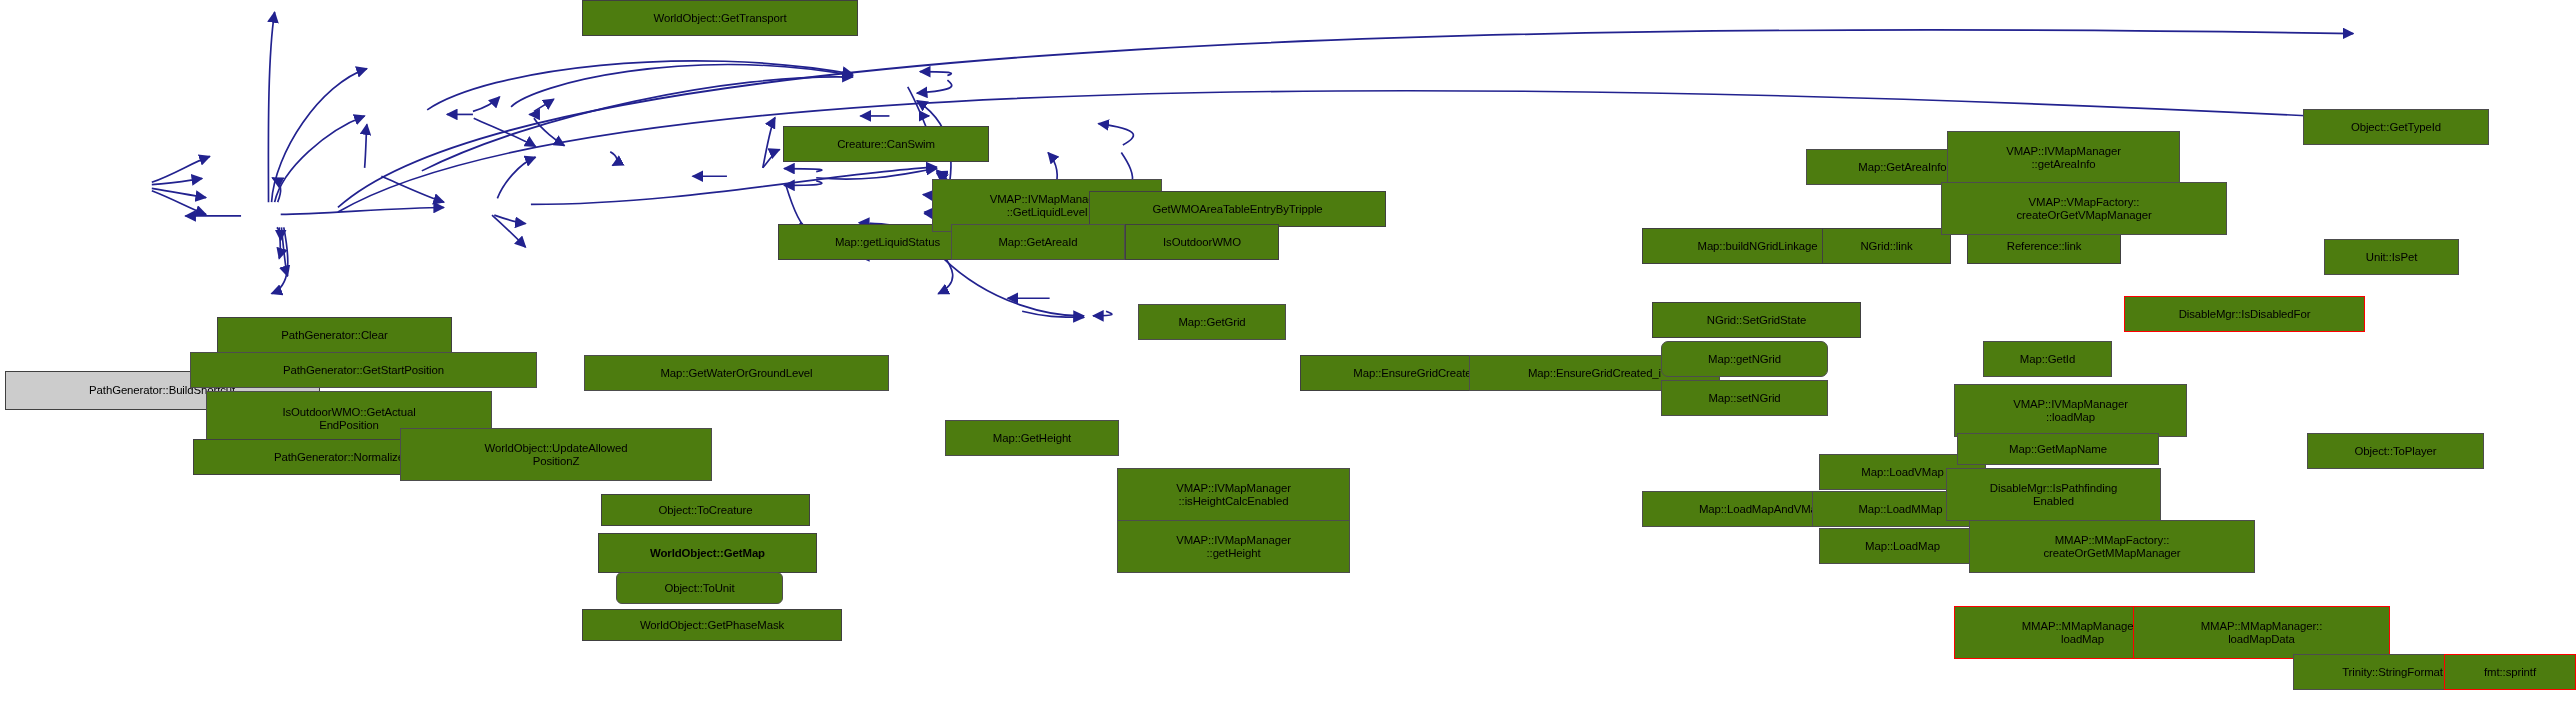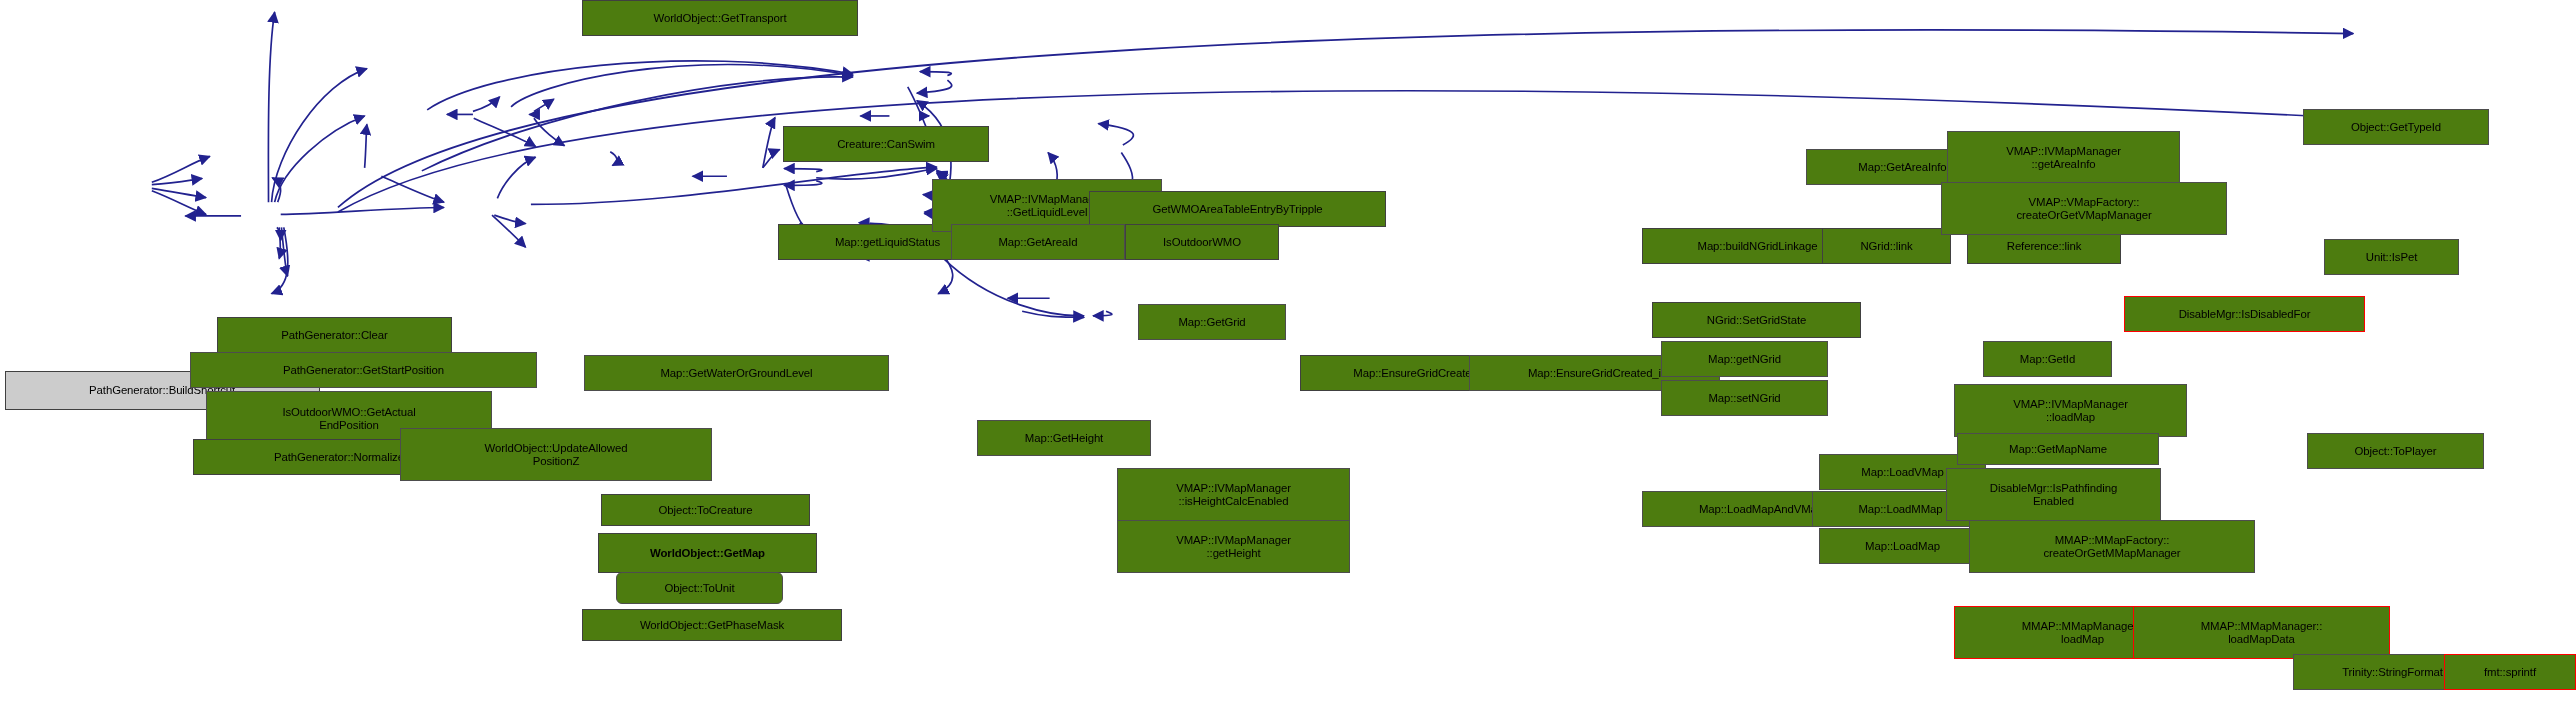--- a/index.html
+++ b/index.html
@@ -131,29 +131,29 @@
       <div class="node" style="left: 601px; top: 494px; width: 209px; height: 32px;">Object::ToCreature</div>
       <div class="node" style="left: 598px; top: 533px; width: 219px; height: 40px; font-weight: bold;">WorldObject::GetMap</div>
       <div class="node thick" style="left: 616px; top: 572px; width: 167px; height: 32px; border-radius: 6px;">Object::ToUnit</div>
       <div class="node" style="left: 582px; top: 609px; width: 260px; height: 32px;">WorldObject::GetPhaseMask</div>
       <div class="node thick" style="left: 932px; top: 179px; width: 230px; height: 53px;">VMAP::IVMapManager
 ::GetLiquidLevel</div>
       <div class="node" style="left: 1089px; top: 191px; width: 297px; height: 36px;">GetWMOAreaTableEntryByTripple</div>
       <div class="node thick" style="left: 951px; top: 224px; width: 174px; height: 36px;">Map::GetAreaId</div>
       <div class="node" style="left: 1125px; top: 224px; width: 154px; height: 36px;">IsOutdoorWMO</div>
       <div class="node thick" style="left: 1138px; top: 304px; width: 148px; height: 36px;">Map::GetGrid</div>
-      <div class="node thick" style="left: 945px; top: 420px; width: 174px; height: 36px; margin-left: 32px;">Map::GetHeight</div>
+      <div class="node thick" style="left: 945px; top: 420px; width: 174px; height: 36px;">Map::GetHeight</div>
       <div class="node thick" style="left: 1117px; top: 468px; width: 233px; height: 53px;">VMAP::IVMapManager
 ::isHeightCalcEnabled</div>
       <div class="node thick" style="left: 1117px; top: 520px; width: 233px; height: 53px;">VMAP::IVMapManager
 ::getHeight</div>
       <div class="node" style="left: 1300px; top: 355px; width: 231px; height: 36px;">Map::EnsureGridCreated</div>
       <div class="node thick" style="left: 1469px; top: 355px; width: 251px; height: 36px;">Map::EnsureGridCreated_i</div>
       <div class="node" style="left: 1652px; top: 302px; width: 209px; height: 36px;">NGrid::SetGridState</div>
-      <div class="node thick" style="left: 1661px; top: 341px; width: 167px; height: 36px;">Map::getNGrid</div>
+      <div class="node thick" style="left: 1661px; top: 341px; width: 167px; height: 36px; border-radius: 7px;">Map::getNGrid</div>
       <div class="node thick" style="left: 1661px; top: 380px; width: 167px; height: 36px;">Map::setNGrid</div>
       <div class="node" style="left: 1642px; top: 228px; width: 231px; height: 36px;">Map::buildNGridLinkage</div>
       <div class="node" style="left: 1822px; top: 228px; width: 129px; height: 36px;">NGrid::link</div>
       <div class="node" style="left: 1967px; top: 228px; width: 154px; height: 36px;">Reference::link</div>
       <div class="node thick" style="left: 1806px; top: 149px; width: 190px; height: 36px; padding-left: 6px;">Map::GetAreaInfo</div>
       <div class="node thick" style="left: 1947px; top: 131px; width: 233px; height: 53px;">VMAP::IVMapManager
 ::getAreaInfo</div>
       <div class="node thick" style="left: 1941px; top: 182px; width: 286px; height: 53px;">VMAP::VMapFactory::
 createOrGetVMapManager</div>
       <div class="node thick" style="left: 1642px; top: 491px; width: 238px; height: 36px;">Map::LoadMapAndVMap</div>

